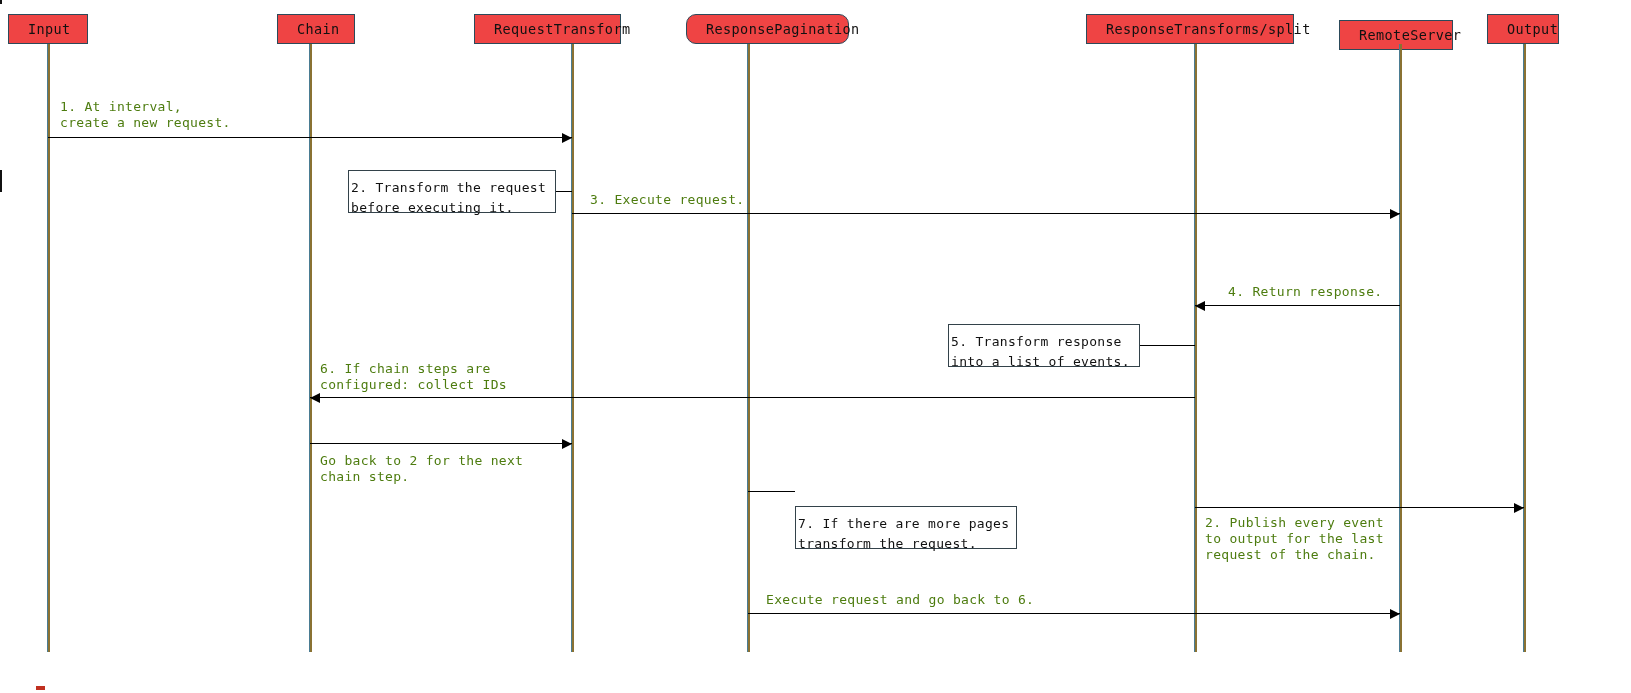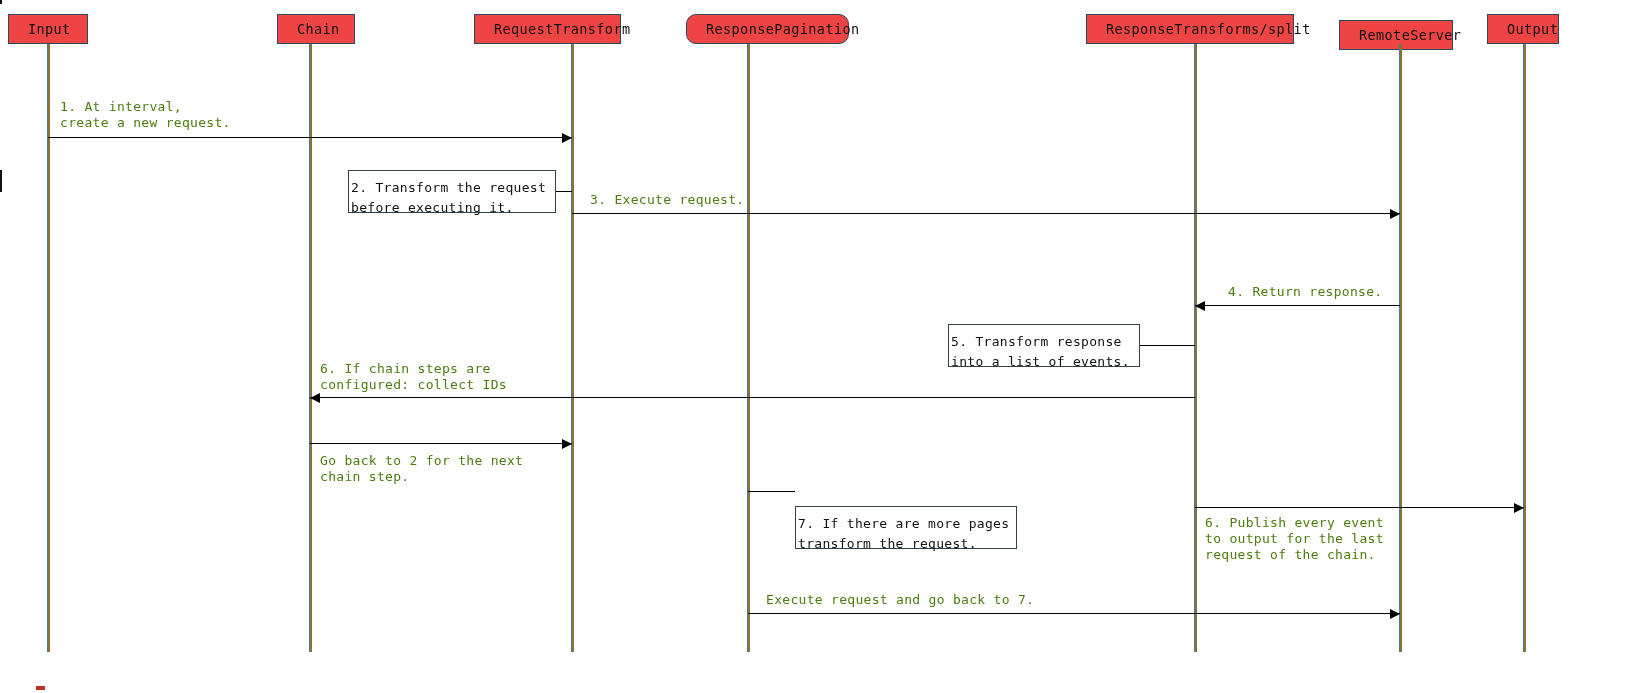--- a/index.html
+++ b/index.html
@@ -130,26 +130,26 @@
       <div class="msg" style="left: 310px; top: 397px; width: 885px;"></div>
       <div class="arrowhead left" style="top: 393px; left: 310px;"></div>
       <div class="msg-label" style="left: 320px; top: 361px;">6. If chain steps are
 configured: collect IDs</div>
       <div class="msg" style="left: 310px; top: 443px; width: 262px;"></div>
       <div class="arrowhead right" style="top: 439px; left: 562px;"></div>
       <div class="msg-label" style="left: 320px; top: 453px;">Go back to 2 for the next
 chain step.</div>
       <div class="msg" style="left: 1195px; top: 507px; width: 329px;"></div>
       <div class="arrowhead right" style="top: 503px; left: 1514px;"></div>
-      <div class="msg-label" style="left: 1205px; top: 515px;">6. Publish every event
+      <div class="msg-label" style="left: 1205px; top: 515px;">2. Publish every event
 to output for the last
 request of the chain.</div>
       <div class="msg" style="left: 748px; top: 613px; width: 652px;"></div>
       <div class="arrowhead right" style="top: 609px; left: 1390px;"></div>
-      <div class="msg-label" style="left: 766px; top: 592px;">Execute request and go back to 7.</div>
+      <div class="msg-label" style="left: 766px; top: 592px;">Execute request and go back to 6.</div>
     </div>
   <div id="notes-layer">
       <div class="note-link" style="left: 556px; top: 191px; width: 16px;"></div>
       <div class="note" style="left: 348px; top: 170px; width: 208px; height: 43px;">2. Transform the request
 before executing it.</div>
       <div class="note-link" style="left: 1140px; top: 345px; width: 55px;"></div>
       <div class="note" style="left: 948px; top: 324px; width: 192px; height: 43px;">5. Transform response
 into a list of events.</div>
       <div class="note-link" style="left: 748px; top: 491px; width: 47px;"></div>
       <div class="note" style="left: 795px; top: 477px; width: 222px; height: 43px; margin-top: 29px;">7. If there are more pages

